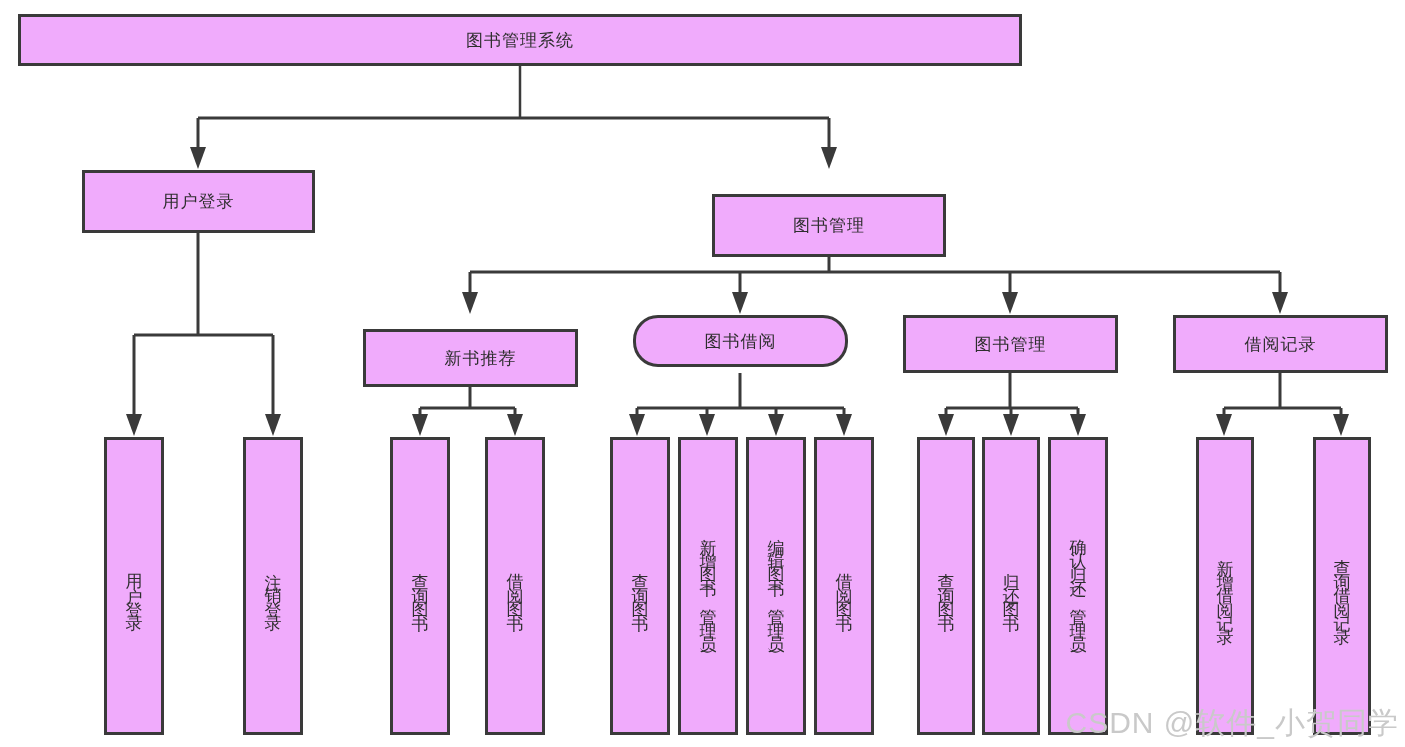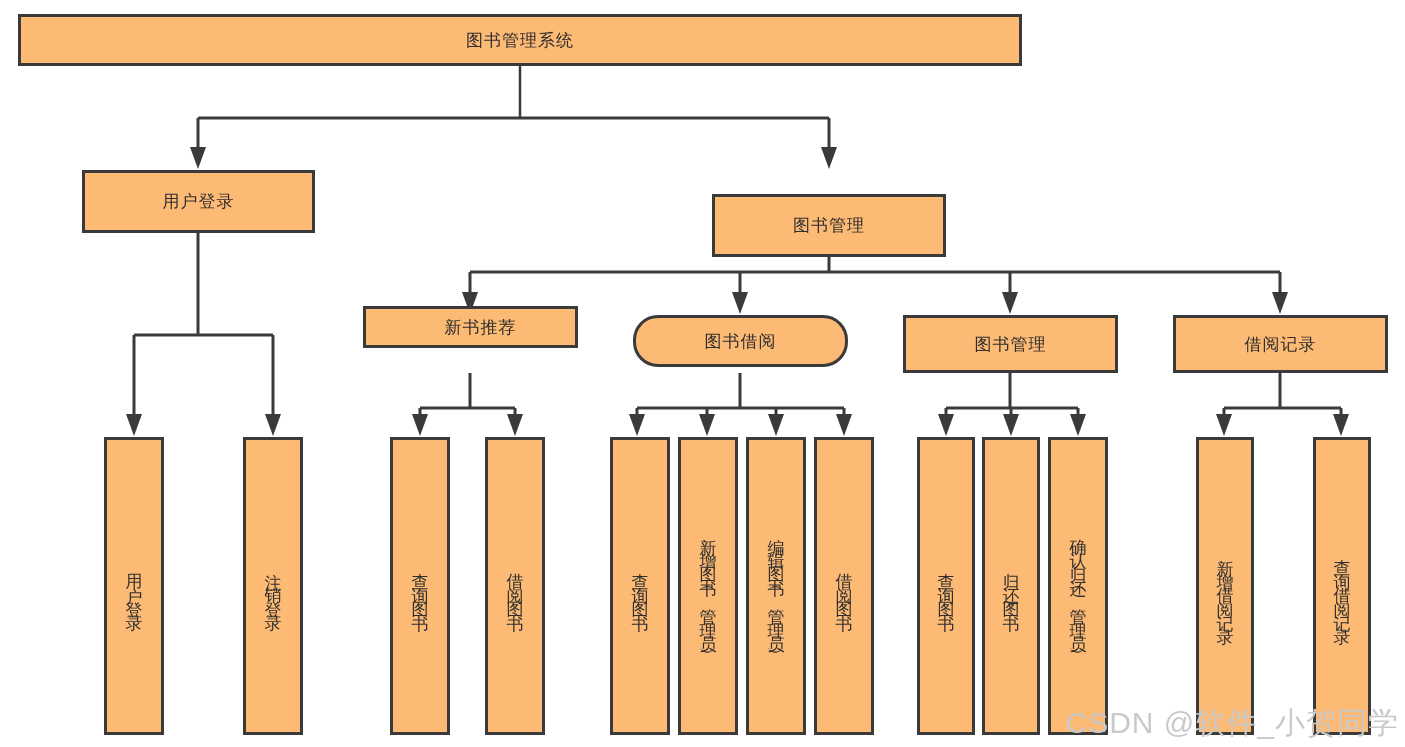--- a/index.html
+++ b/index.html
@@ -2,21 +2,21 @@
 <html><head>
 <meta charset="utf-8">
 <style>
   html,body { margin:0; padding:0; background:#ffffff; }
   .canvas {
     position:relative; width:1405px; height:747px; background:#ffffff;
     font-family:"Liberation Sans", sans-serif; overflow:hidden;
   }
   .box {
     position:absolute; box-sizing:border-box;
-    border:3px solid #3a3a3a; background:#fdba74;
+    border:3px solid #3a3a3a; background:#f0abfc;
     display:flex; align-items:center; justify-content:center;
     color:#2e2e2e; font-size:17px; z-index:2; text-align:center;
   }
   .hbox { letter-spacing:1px; }
   .vbox {
     writing-mode:vertical-rl; text-orientation:mixed;
     letter-spacing:14px; line-height:1;
     padding-top:4px;
   }
   .connectors {
@@ -100,21 +100,21 @@
       <polygon points="1216,414 1232,414 1224,436"></polygon>
       <polygon points="1333,414 1349,414 1341,436"></polygon>
     </g>
   </svg>
 
   <div class="box hbox" style="left:18px; top:14px; width:1004px; height:52px;">图书管理系统</div>
 
   <div class="box hbox" style="left:82px; top:170px; width:233px; height:63px;">用户登录</div>
   <div class="box hbox" style="left:712px; top:170px; width:234px; height:63px;margin-top:24px;">图书管理</div>
 
-  <div class="box hbox" style="left:363px; top:306px; width:215px; height:42px;padding-left:20px;">新书推荐</div>
+  <div class="box hbox" style="left:363px; top:329px; width:215px; height:58px;padding-left:20px;">新书推荐</div>
   <div class="box hbox" style="left:633px; top:315px; width:215px; height:52px;border-radius:25px;">图书借阅</div>
   <div class="box hbox" style="left:903px; top:315px; width:215px; height:58px;">图书管理</div>
   <div class="box hbox" style="left:1173px; top:315px; width:215px; height:58px;">借阅记录</div>
 
   <div class="box vbox" style="left:104px; top:437px; width:60px; height:298px;">用户登录</div>
   <div class="box vbox" style="left:243px; top:437px; width:60px; height:298px;">注销登录</div>
 
   <div class="box vbox" style="left:390px; top:437px; width:60px; height:298px;">查询图书</div>
   <div class="box vbox" style="left:485px; top:437px; width:60px; height:298px;">借阅图书</div>
 

